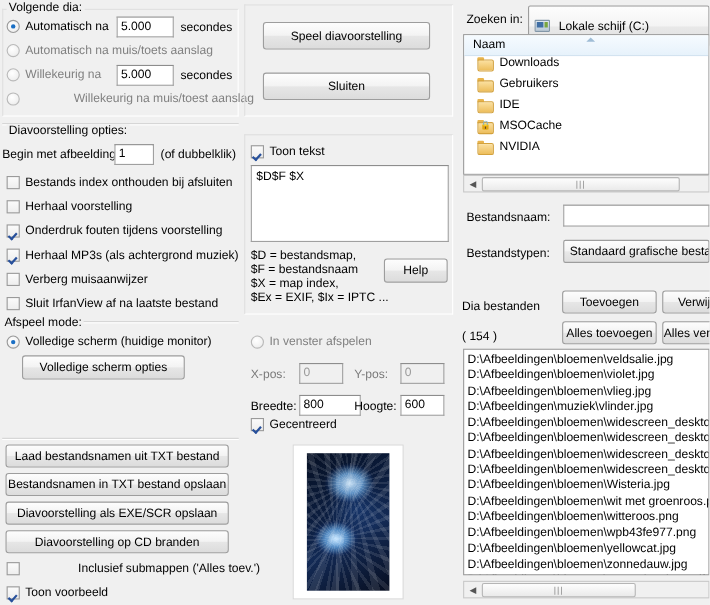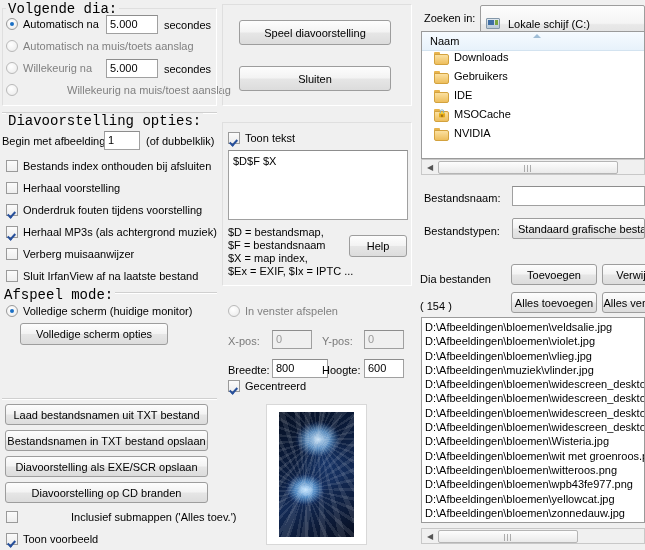--- a/index.html
+++ b/index.html
@@ -14,26 +14,25 @@
   }
   #app {
     position: relative;
     width: 645px; height: 550px;
     background: #f0f0f0;
   }
 
   
   .grp-label {
     position: absolute;
-    font-size: 14px;
+    font-size: 11px;
     color: #000;
     background: #f0f0f0;
     padding: 0 2px;
     white-space: nowrap;
-    font-family: Liberation Mono, monospace;
   }
   .grp-line {
     position: absolute;
     border-top: 1px solid #dfdfdf;
     border-left: 1px solid #dfdfdf;
     border-right: 1px solid #fff;
     border-bottom: 1px solid #fff;
   }
   .hr {
     position: absolute;

